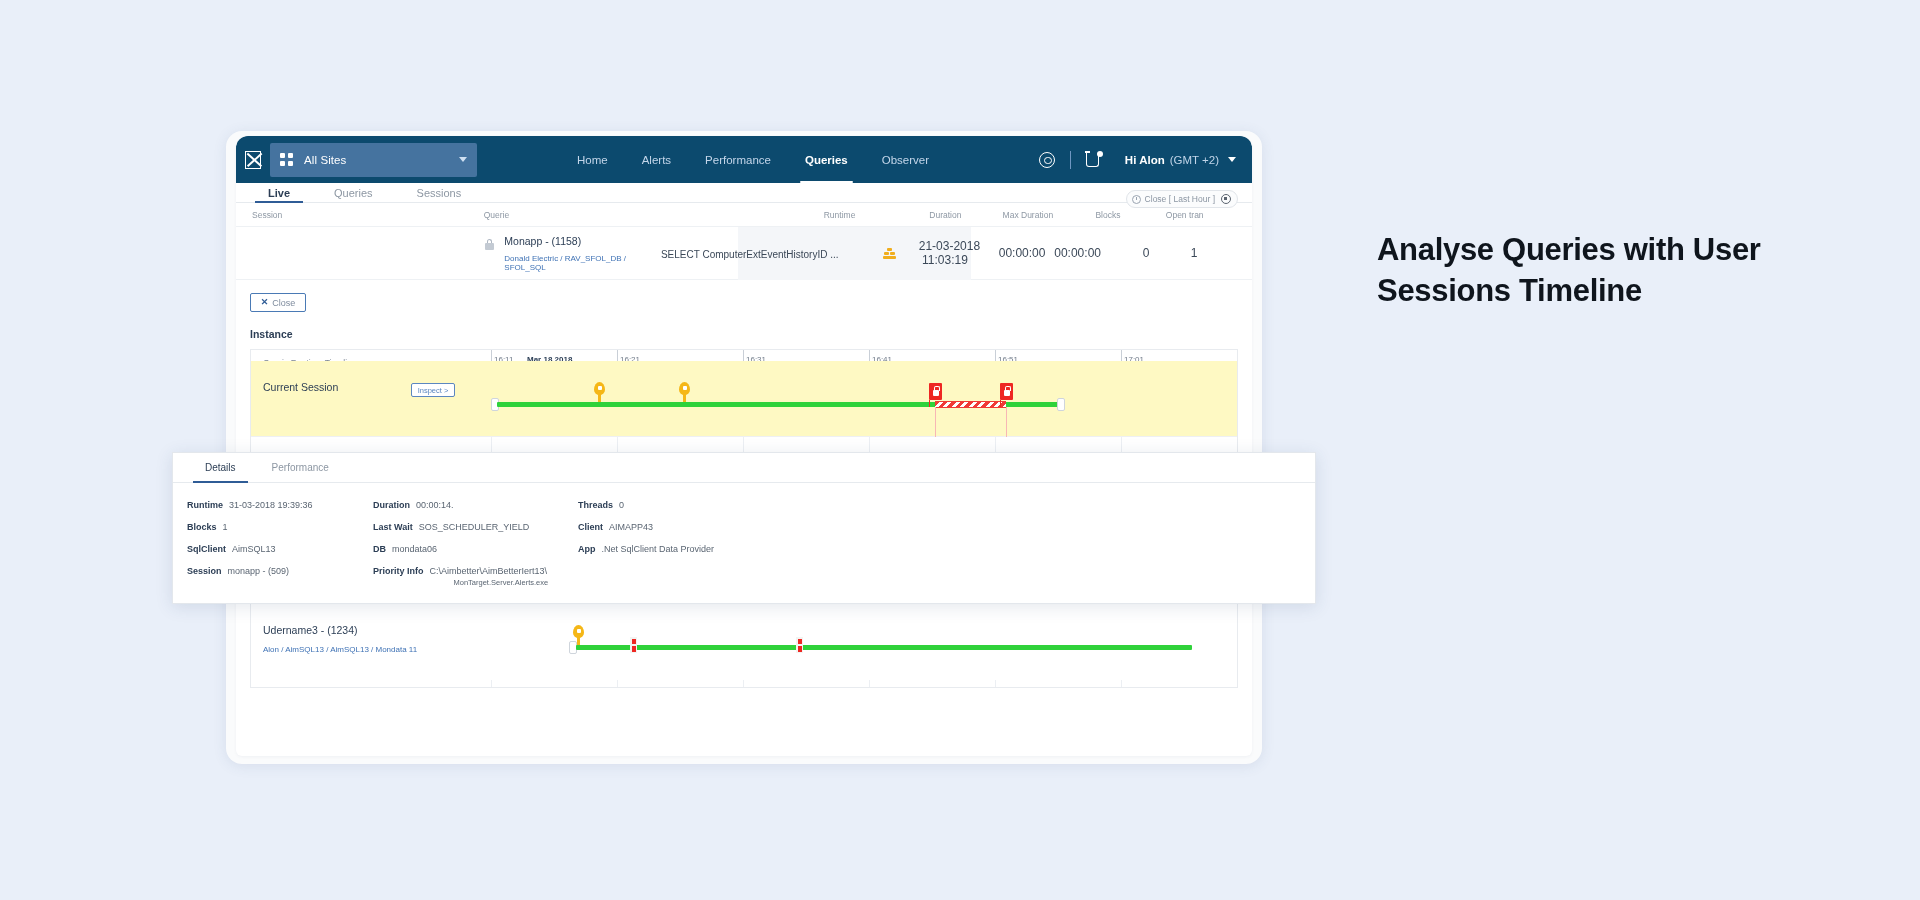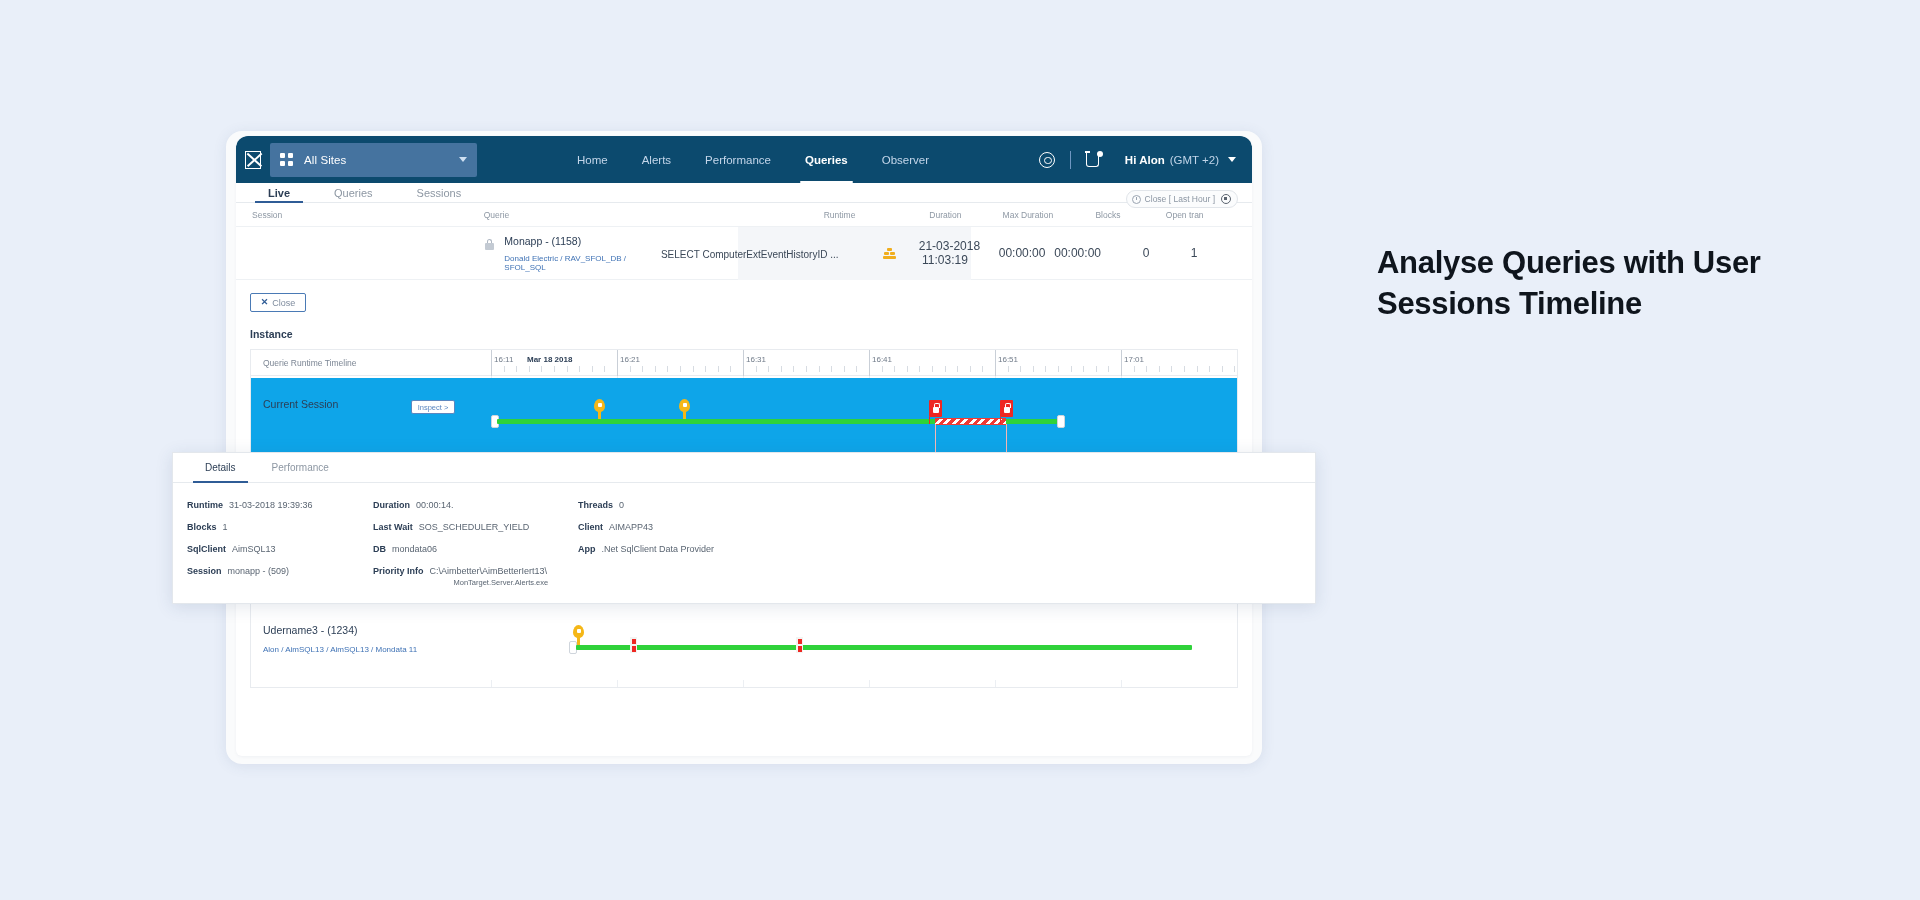--- a/index.html
+++ b/index.html
@@ -363,21 +363,21 @@
   .drow { display: flex; margin-bottom: 10px; font-size: 9px; line-height: 1.35; }
   .dkey { font-weight: bold; color: #2c3e55; margin-right: 6px; white-space: nowrap; }
   .dval { color: #5a6572; }
   .dval small { display: block; padding-left: 24px; }
 
   
   .side { position: absolute; left: 1377px; top: 218px; width: 420px; }
   .side-num { font-size: 23px; color: #1b2430; letter-spacing: 1px; }
   .side-title {
     font-size: 31px; font-weight: bold; color: #0f151d; line-height: 1.31;
-    margin-top: 25px; letter-spacing: -.3px;
+    margin-top: 12px; letter-spacing: -.3px;
   }
 </style>
 </head>
 <body>
 
 <div class="stage">
 
   <div class="device"></div>
 
   <div class="app">
@@ -564,21 +564,21 @@
 
       <div id="vlines">
           <div class="vline" style="left: 240px;"></div>
           <div class="vline" style="left: 366px;"></div>
           <div class="vline" style="left: 492px;"></div>
           <div class="vline" style="left: 618px;"></div>
           <div class="vline" style="left: 744px;"></div>
           <div class="vline" style="left: 870px;"></div>
         </div>
 
-      <div class="tl-row" style="top:28px;background:#0ea5e9">
+      <div class="tl-row" style="top:11px;background:#fef9c3">
         <div class="row-label">
           <div class="row-name">Current Session</div>
         </div>
         <div class="inspect-btn">
           <span>Inspect &gt;</span>
         </div>
         <div class="bar-area">
           <div class="bar-cap" style="left:0px;top:37px"></div>
           <div class="bar" style="left:6px;width:565px;top:41px"></div>
           <div class="bar-hatch" style="left:444px;width:71px;top:40px"></div>

